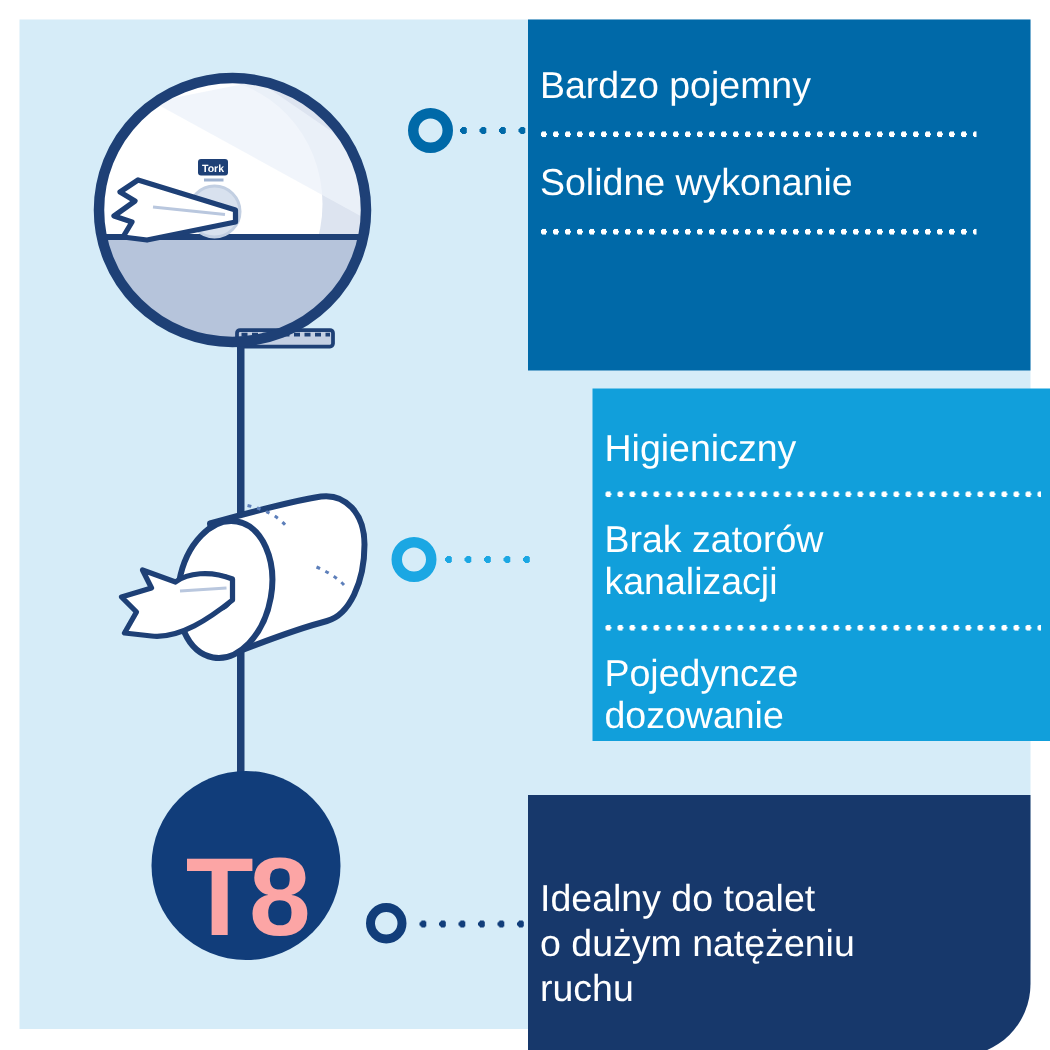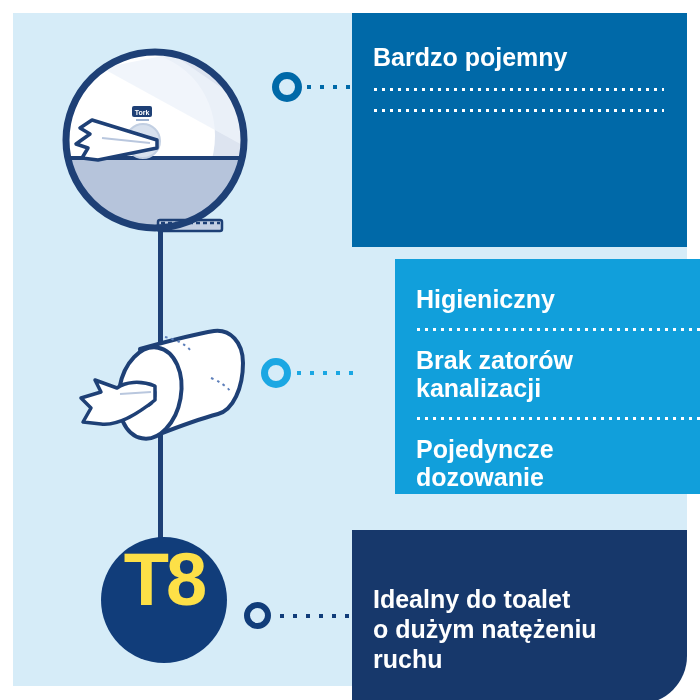--- a/index.html
+++ b/index.html
@@ -3,21 +3,21 @@
 <meta charset="utf-8">
 <style>
   html,body{margin:0;padding:0;background:#ffffff;}
   .page{position:relative;width:700px;height:700px;background:#ffffff;overflow:hidden;
         font-family:"Liberation Sans",sans-serif;}
   .canvas{position:absolute;left:13px;top:13px;width:674px;height:673px;
           background:#d6ecf8;border-radius:0 0 48px 0;}
 
   
   .panel{position:absolute;left:352px;width:335px;box-sizing:border-box;
-         padding:0 20px 0 21px;color:#ffffff;font-weight:bold;font-size:25px;line-height:28px;}
+         padding:0 20px 0 8px;color:#ffffff;font-weight:normal;font-size:25px;line-height:28px;}
   .panel-1{top:13px;height:234px;background:#0069a8;}
   .panel-2{top:259px;height:235px;background:#119fdb;margin-left:43px;}
   .panel-3{top:530px;height:174px;background:#17386b;border-bottom-right-radius:48px;line-height:30px;}
   .panel .item{white-space:pre-line;}
   .panel-1 .item-first{padding-top:30px;}
   .panel-2 .item-first{padding-top:26px;}
   .panel-3 .item-first{padding-top:54px;}
   .divider{height:5px;width:291px;margin:16px 0;background-repeat:repeat-x;background-size:8px 5px;
            background-image:radial-gradient(circle 2px at 2.5px 2.5px,#ffffff 99%,transparent 100%);}
   .panel-2 .divider{margin:14px 0;}
@@ -33,23 +33,23 @@
   .dots-2{left:296px;top:370px;width:59px;
           background-image:radial-gradient(circle 2.4px at 3px 3px,#1ba7e3 99%,transparent 100%);}
   .dots-3{left:279px;top:613px;width:73px;
           background-image:radial-gradient(circle 2.4px at 3px 3px,#113d7a 99%,transparent 100%);}
 
   
   .vline{position:absolute;left:158px;top:230px;width:5px;height:308px;background:#1e4076;}
   .illus{position:absolute;}
   .illus-dispenser{left:62px;top:48px;}
   .illus-roll{left:75px;top:318px;}
-  .badge{position:absolute;left:101px;top:537px;width:126px;height:126px;border-radius:50%;
-         background:#113d7a;display:flex;align-items:flex-start;justify-content:center;
-         color:#fde047;font-weight:bold;font-size:74px;letter-spacing:-3px;}
+  .badge{position:absolute;left:101px;top:514px;width:126px;height:126px;border-radius:50%;
+         background:#113d7a;display:flex;align-items:flex-end;justify-content:center;
+         color:#fca5a5;font-weight:bold;font-size:74px;letter-spacing:-3px;}
 </style>
 </head>
 <body>
 
 <div class="page">
   <div class="canvas"></div>
 
   <div class="vline"></div>
 
   <svg class="illus illus-dispenser" width="188" height="186" viewBox="0 0 188 186">
@@ -97,20 +97,21 @@
   <div class="ring ring-1"></div>
   <div class="dots dots-1"></div>
   <div class="ring ring-2"></div>
   <div class="dots dots-2"></div>
   <div class="ring ring-3"></div>
   <div class="dots dots-3"></div>
 
   <div class="panel panel-1">
     <div class="item item-first">Bardzo pojemny</div>
     <div class="divider"></div>
+    <div class="item">Solidne wykonanie</div>
     <div class="divider"></div>
   </div>
 
   <div class="panel panel-2">
     <div class="item item-first">Higieniczny</div>
     <div class="divider"></div>
     <div class="item">Brak zatorów
 kanalizacji</div>
     <div class="divider"></div>
     <div class="item">Pojedyncze

